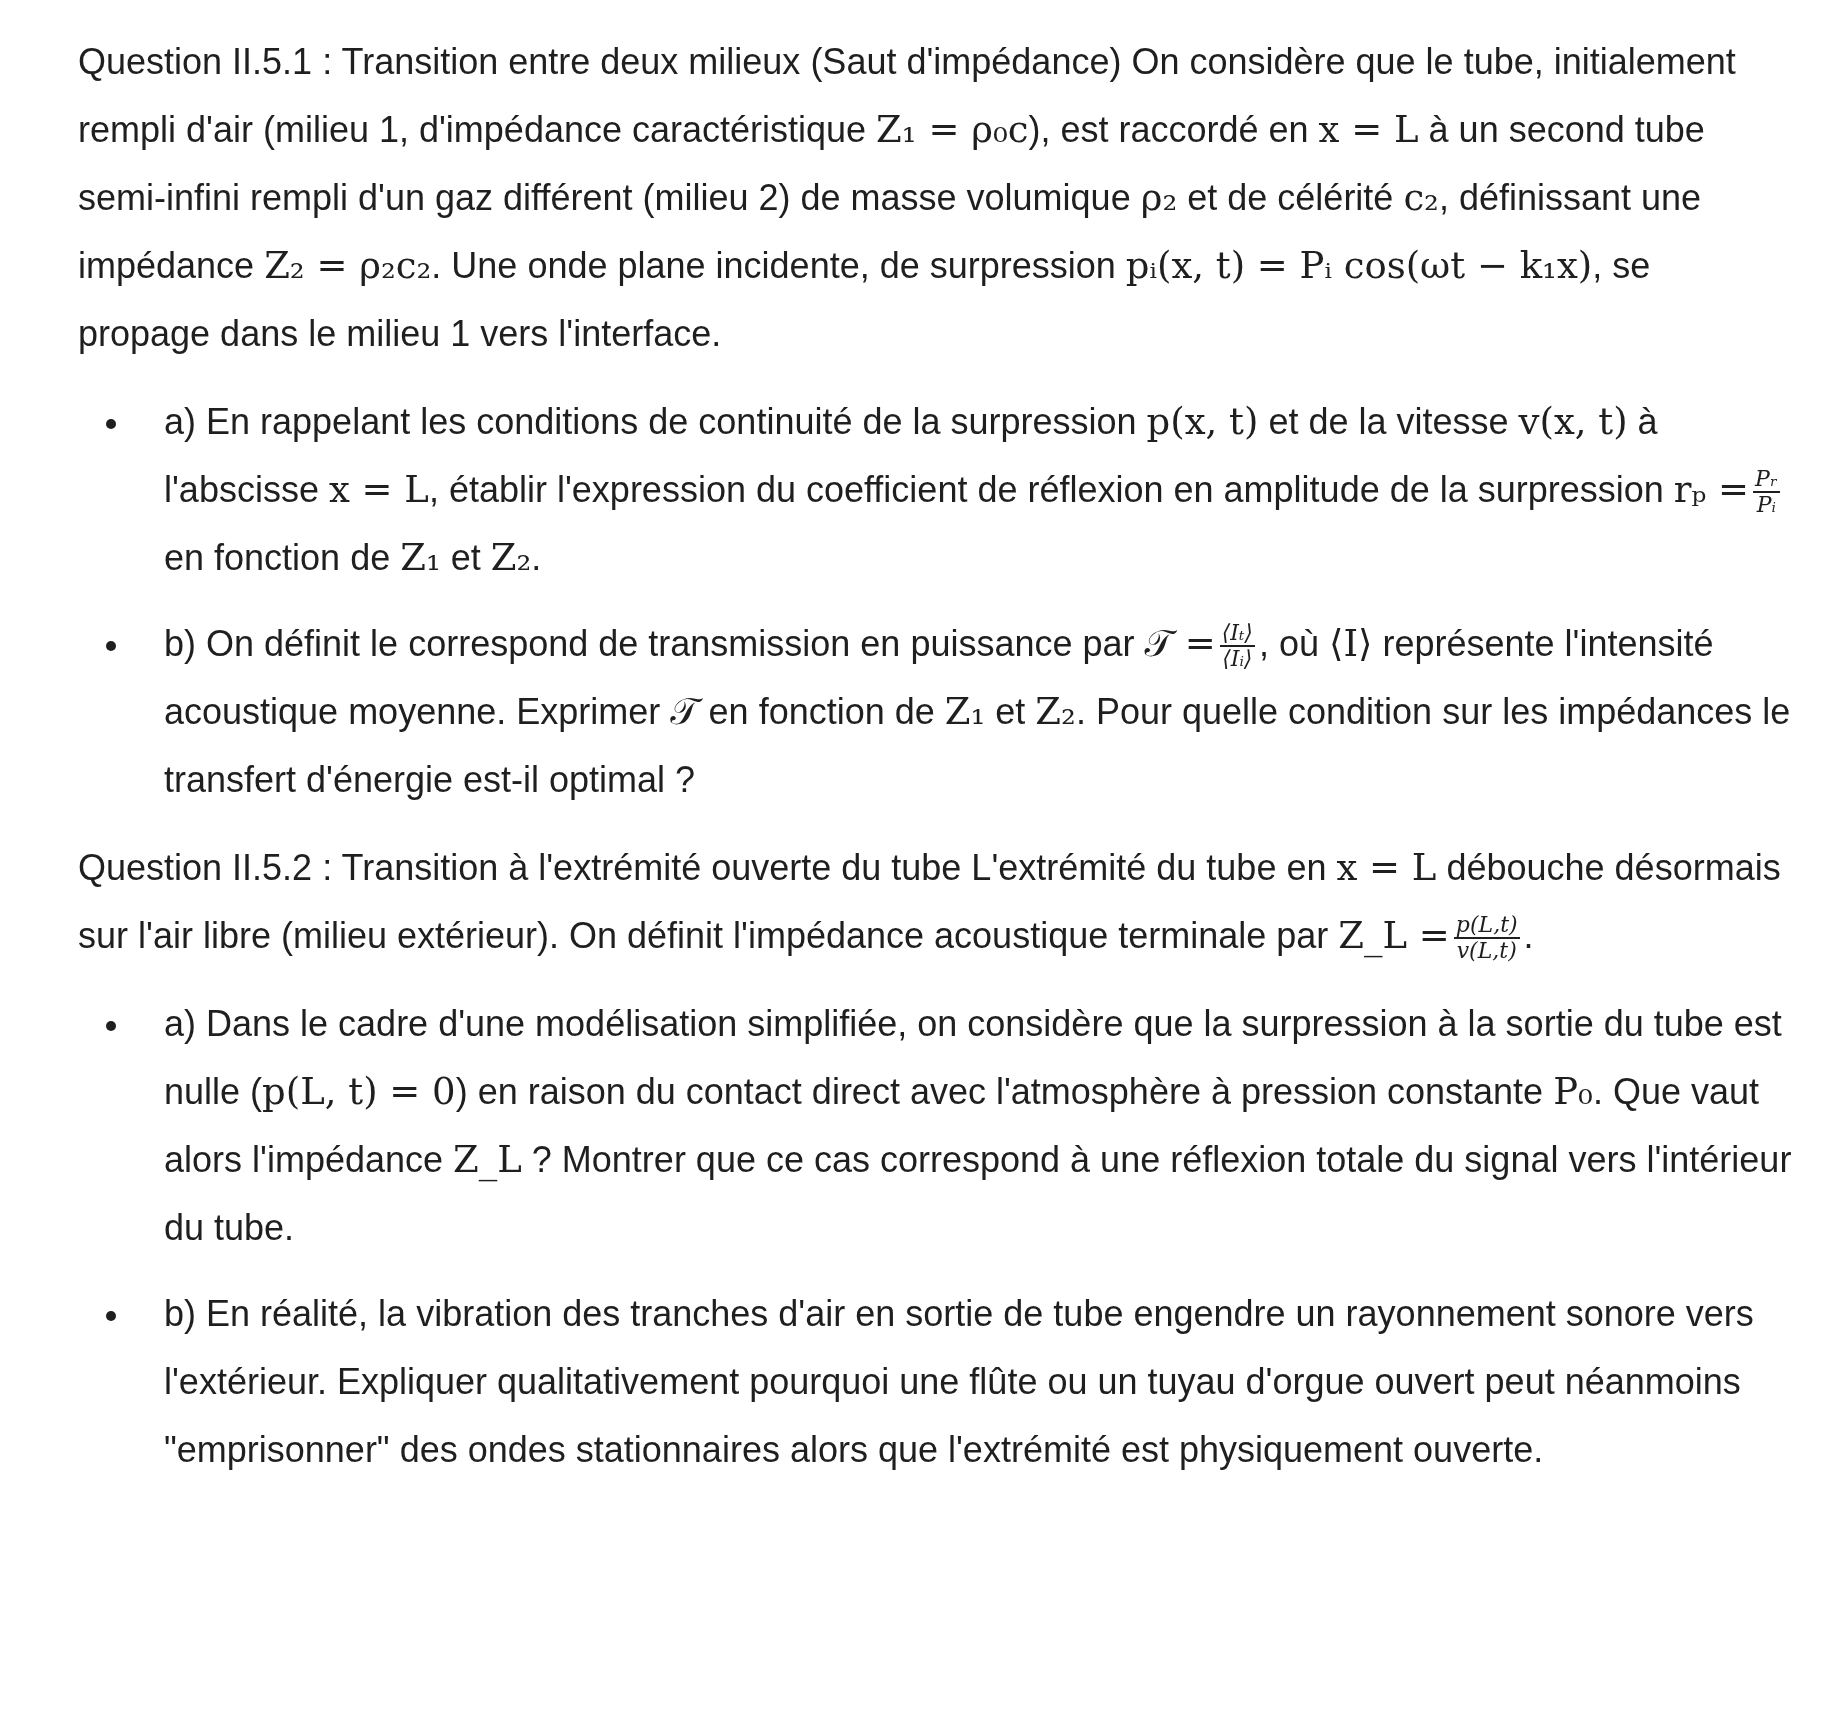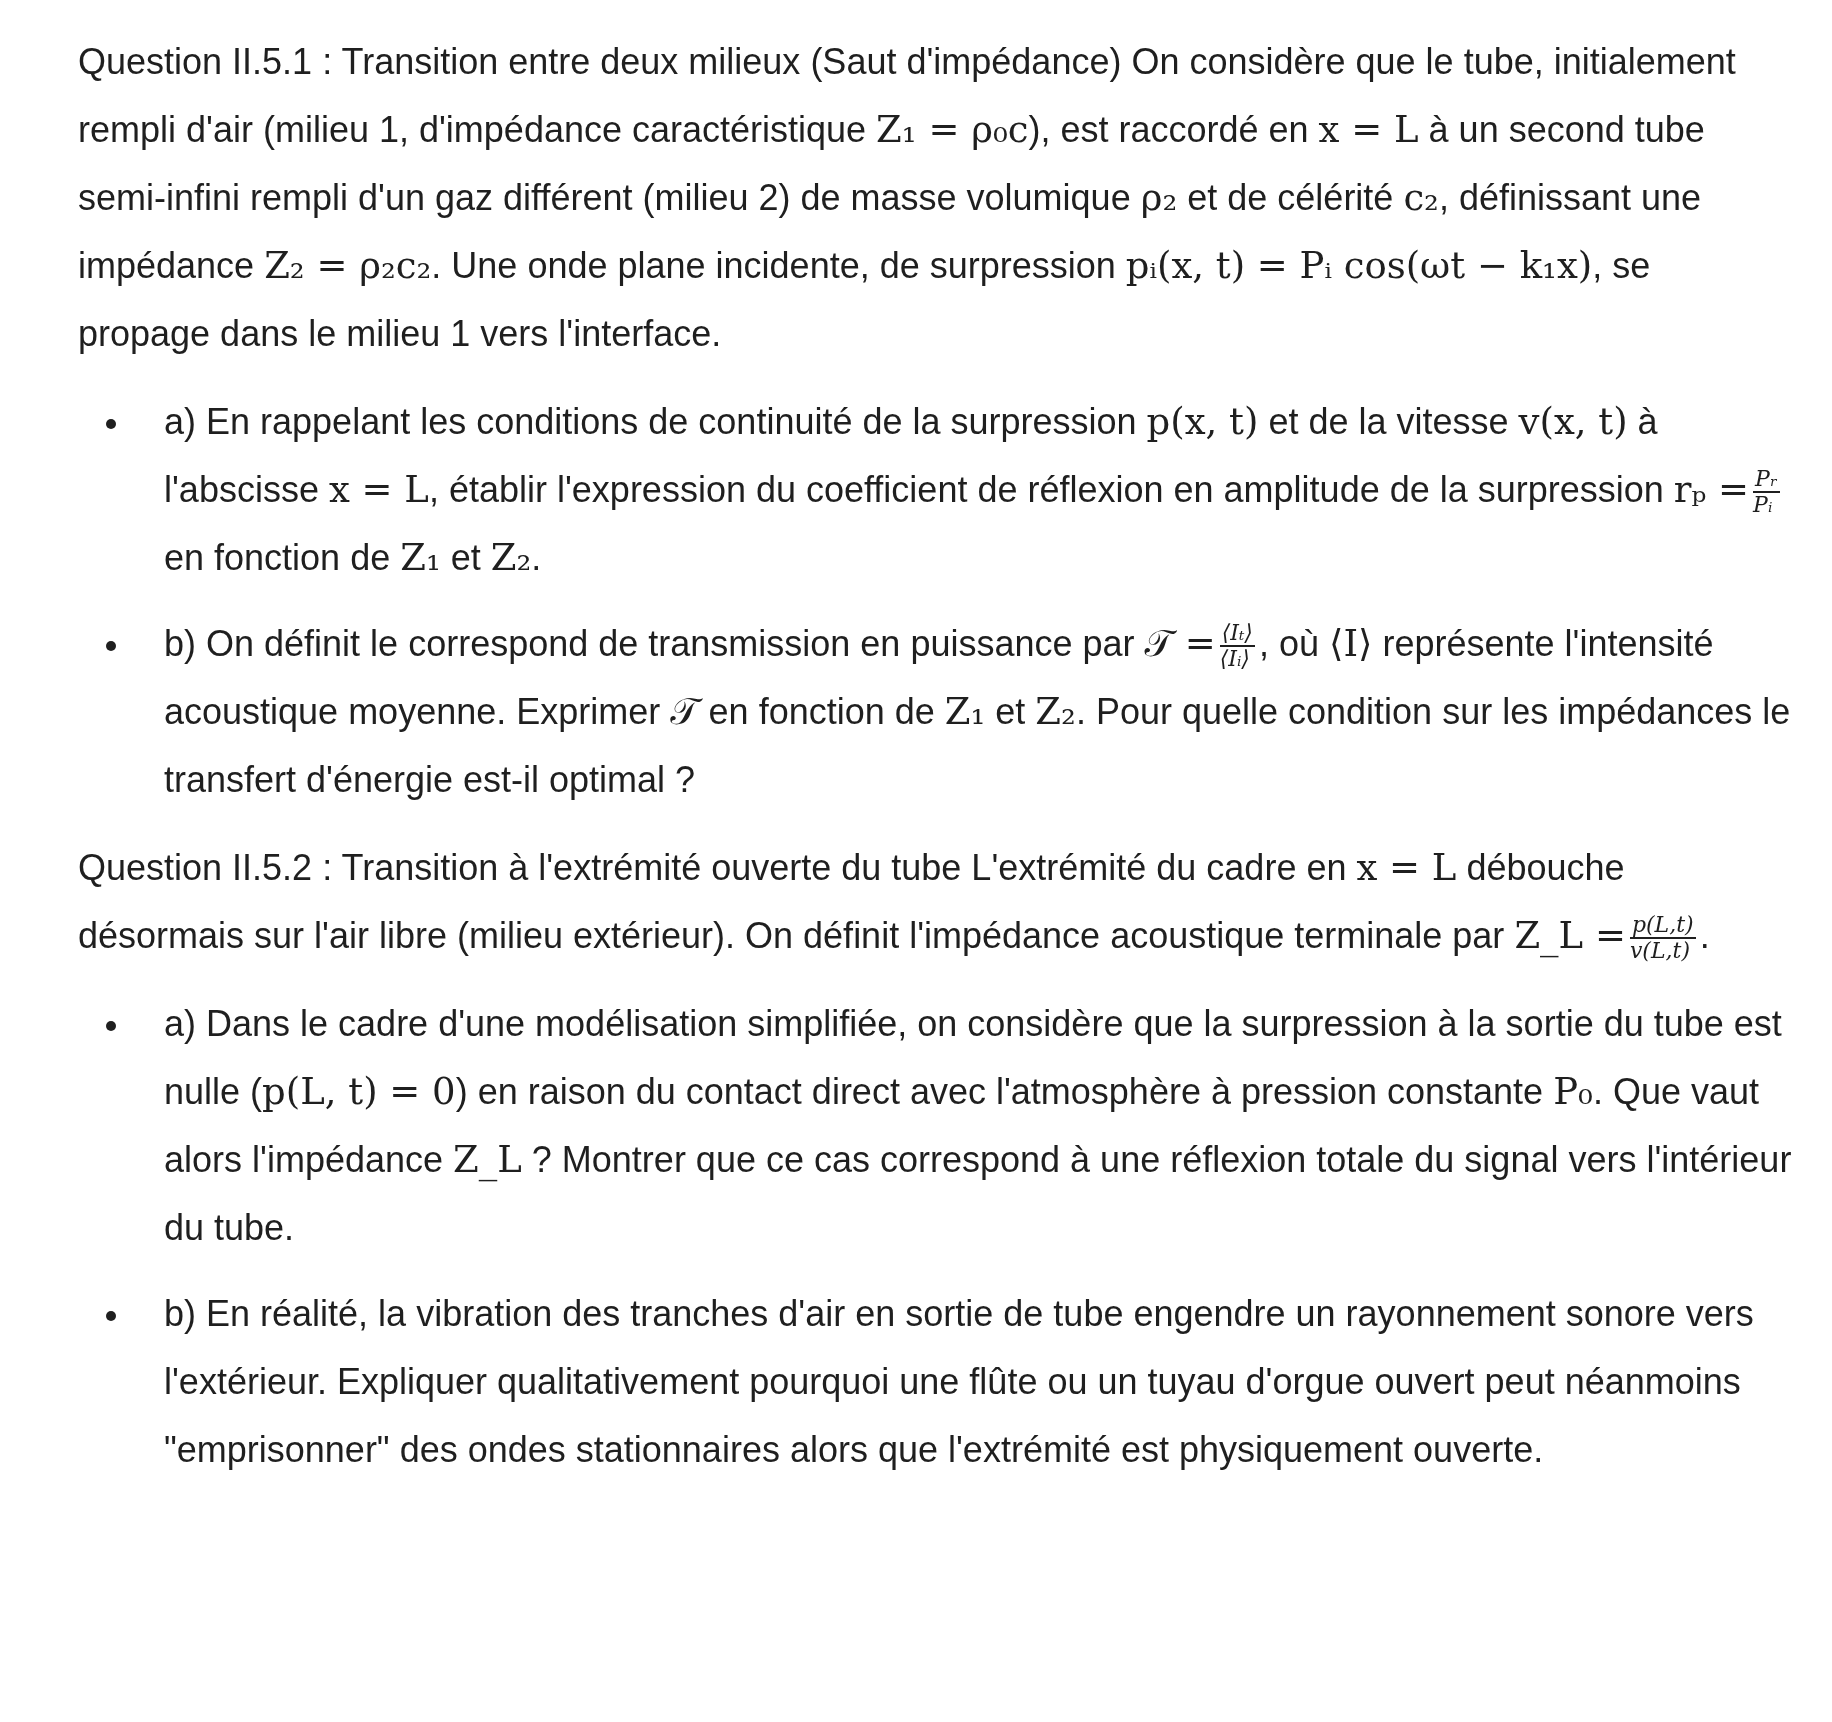--- a/index.html
+++ b/index.html
@@ -6,21 +6,21 @@
   body{width:1832px;height:1722px;overflow:hidden;color:#1f1f1f;
     font-family:"Liberation Sans",sans-serif;font-size:36px;line-height:68px;}
   .page{padding:28px 40px 0 78px;width:1714px;}
   h3{font-size:37px;font-weight:bold;margin:0 0 12px 0;line-height:68px;}
   p{margin:0 0 20px 0;}
   b{font-weight:normal;}
   ul{margin:0 0 20px 0;padding:0;list-style:none;}
   li{position:relative;padding-left:86px;margin-bottom:18px;}
   li .dot{position:absolute;left:28px;top:31px;width:10px;height:10px;border-radius:50%;background:#1f1f1f;}
   .m{font-family:"DejaVu Serif",serif;font-size:37px;}
-  .frac{display:inline-flex;flex-direction:column;align-items:flex-start;vertical-align:middle;
+  .frac{display:inline-flex;flex-direction:column;align-items:center;vertical-align:middle;
     font-family:"DejaVu Serif",serif;font-style:italic;font-size:22px;line-height:24px;margin:0 4px;}
   .frac .num{border-bottom:2px solid #1f1f1f;padding:0 2px;}
 </style>
 </head>
 <body>
 
 <div class="page">
 
   <p><b>Question II.5.1 : Transition entre deux milieux (Saut d'impédance)</b><span> On considère que le tube, initialement rempli d'air (milieu 1, d'impédance caractéristique </span><span class="m">Z₁ = ρ₀c</span><span>), est raccordé en </span><span class="m">x = L</span><span> à un second tube semi-infini rempli d'un gaz différent (milieu 2) de masse volumique </span><span class="m">ρ₂</span><span> et de célérité </span><span class="m">c₂</span><span>, définissant une impédance </span><span class="m">Z₂ = ρ₂c₂</span><span>. Une onde plane incidente, de surpression </span><span class="m">pᵢ(x, t) = Pᵢ cos(ωt − k₁x)</span><span>, se propage dans le milieu 1 vers l'interface.</span></p>
 
@@ -28,21 +28,21 @@
     <li><span class="dot"></span><b>a)</b><span> En rappelant les conditions de continuité de la surpression </span><span class="m">p(x, t)</span><span> et de la vitesse </span><span class="m">v(x, t)</span><span> à l'abscisse </span><span class="m">x = L</span><span>, établir l'expression du coefficient de réflexion en amplitude de la surpression </span><span class="m">rₚ =</span><span class="frac">
           <span class="num">Pᵣ</span>
           <span>Pᵢ</span>
         </span><span> en fonction de </span><span class="m">Z₁</span><span> et </span><span class="m">Z₂</span><span>.</span></li>
     <li><span class="dot"></span><b>b)</b><span> On définit le correspond de transmission en puissance par </span><span class="m">𝒯 =</span><span class="frac">
           <span class="num">⟨Iₜ⟩</span>
           <span>⟨Iᵢ⟩</span>
         </span><span>, où </span><span class="m">⟨I⟩</span><span> représente l'intensité acoustique moyenne. Exprimer </span><span class="m">𝒯</span><span> en fonction de </span><span class="m">Z₁</span><span> et </span><span class="m">Z₂</span><span>. Pour quelle condition sur les impédances le transfert d'énergie est-il optimal ?</span></li>
   </ul>
 
-  <p><b>Question II.5.2 : Transition à l'extrémité ouverte du tube</b><span> L'extrémité du cadre en </span><span class="m">x = L</span><span> débouche désormais sur l'air libre (milieu extérieur). On définit l'impédance acoustique terminale par </span><span class="m">Z_L =</span><span class="frac">
+  <p><b>Question II.5.2 : Transition à l'extrémité ouverte du tube</b><span> L'extrémité du tube en </span><span class="m">x = L</span><span> débouche désormais sur l'air libre (milieu extérieur). On définit l'impédance acoustique terminale par </span><span class="m">Z_L =</span><span class="frac">
         <span class="num">p(L,t)</span>
         <span>v(L,t)</span>
       </span><span>.</span></p>
 
   <ul>
     <li><span class="dot"></span><b>a)</b><span> Dans le cadre d'une modélisation simplifiée, on considère que la surpression à la sortie du tube est nulle (</span><span class="m">p(L, t) = 0</span><span>) en raison du contact direct avec l'atmosphère à pression constante </span><span class="m">P₀</span><span>. Que vaut alors l'impédance </span><span class="m">Z_L</span><span> ? Montrer que ce cas correspond à une réflexion totale du signal vers l'intérieur du tube.</span></li>
     <li><span class="dot"></span><b>b)</b><span> En réalité, la vibration des tranches d'air en sortie de tube engendre un rayonnement sonore vers l'extérieur. Expliquer qualitativement pourquoi une flûte ou un tuyau d'orgue ouvert peut néanmoins "emprisonner" des ondes stationnaires alors que l'extrémité est physiquement ouverte.</span></li>
   </ul>
 </div>
 

